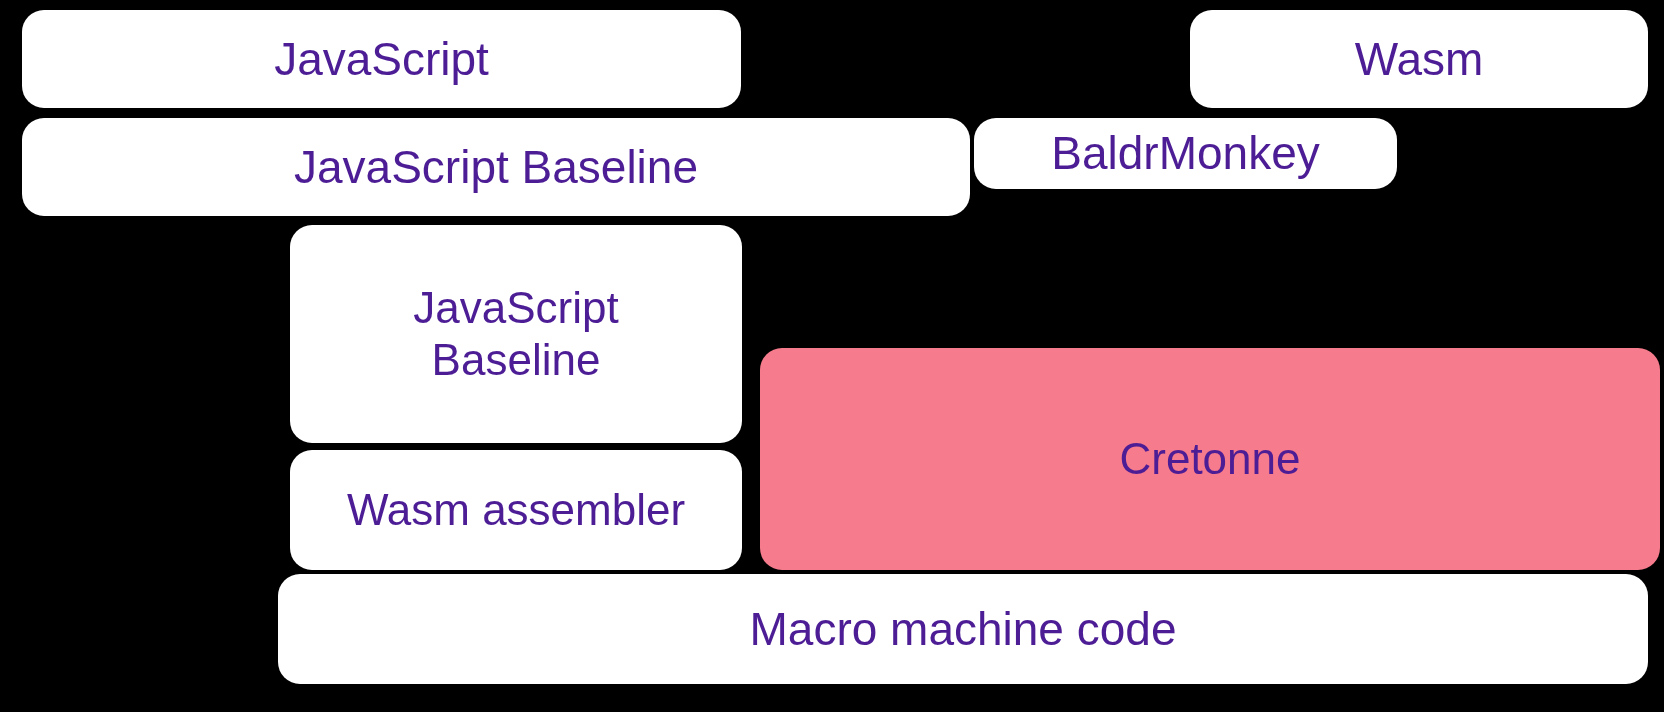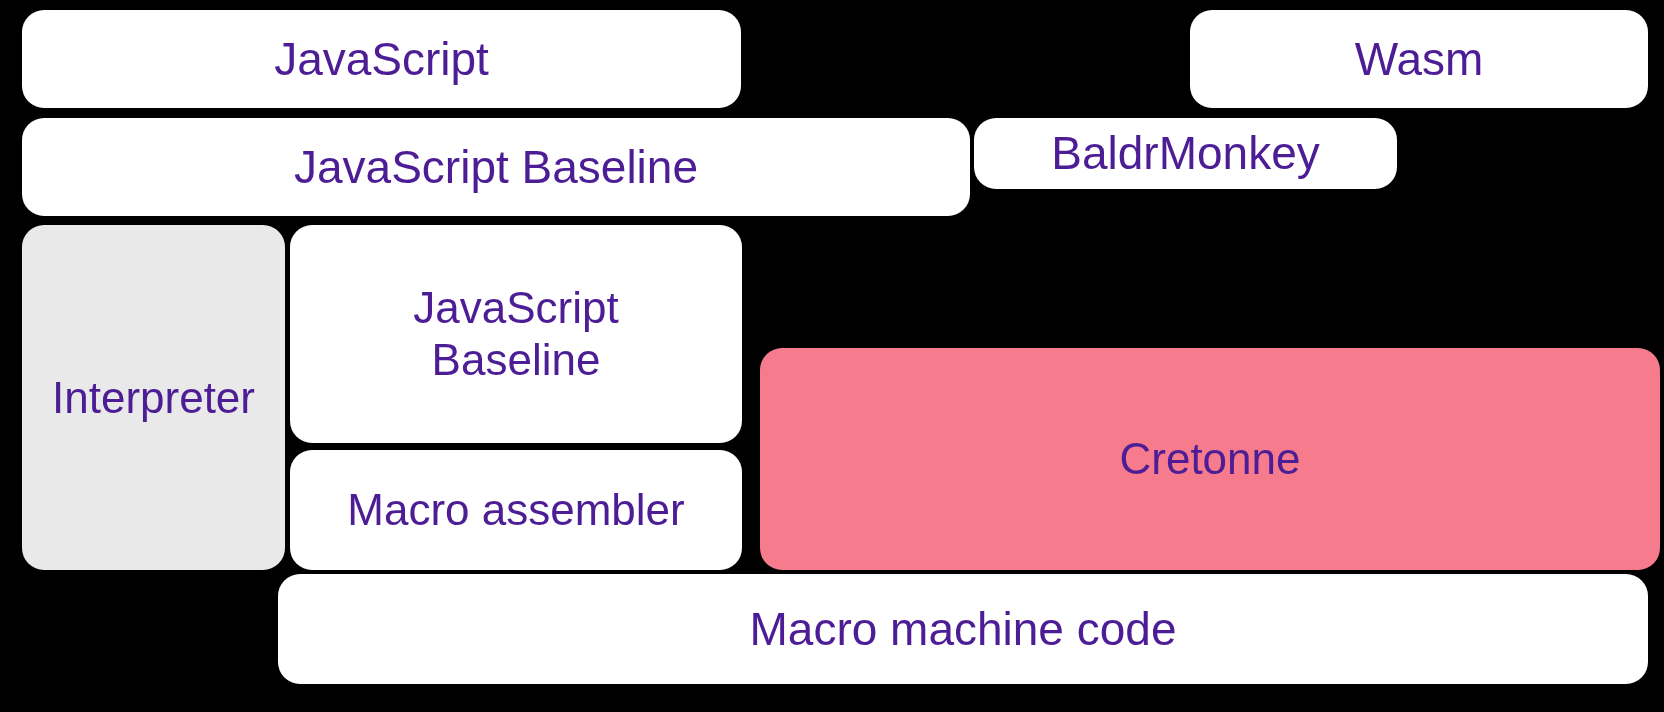--- a/index.html
+++ b/index.html
@@ -38,19 +38,18 @@
   .fill-pink    { background: #f67b8c; }
 </style>
 </head>
 <body>
 
 <div id="stage">
     <div class="node fill-white" style="left: 22px; top: 10px; width: 719px; height: 98px; border-radius: 22px; font-size: 46px;">JavaScript</div>
     <div class="node fill-white" style="left: 1190px; top: 10px; width: 458px; height: 98px; border-radius: 22px; font-size: 46px;">Wasm</div>
     <div class="node fill-white" style="left: 22px; top: 118px; width: 948px; height: 98px; border-radius: 22px; font-size: 46px;">JavaScript Baseline</div>
     <div class="node fill-white" style="left: 974px; top: 118px; width: 423px; height: 71px; border-radius: 22px; font-size: 46px;">BaldrMonkey</div>
-    <div class="node fill-gray" style="left: 22px; top: 225px; width: 263px; height: 345px; border-radius: 22px; font-size: 44px;">Interpreter</div>
     <div class="node fill-white" style="left: 290px; top: 225px; width: 452px; height: 218px; border-radius: 22px; font-size: 44px;">JavaScript
 Baseline</div>
-    <div class="node fill-white" style="left: 290px; top: 450px; width: 452px; height: 120px; border-radius: 22px; font-size: 44px;">Macro assembler</div>
+    <div class="node fill-white" style="left: 290px; top: 450px; width: 452px; height: 120px; border-radius: 22px; font-size: 44px;">Wasm assembler</div>
     <div class="node fill-pink" style="left: 748px; top: 348px; width: 900px; height: 222px; border-radius: 22px; font-size: 44px; margin-left: 12px;">Cretonne</div>
     <div class="node fill-white" style="left: 278px; top: 574px; width: 1370px; height: 110px; border-radius: 22px; font-size: 46px;">Macro machine code</div>
   </div>
 
 </body></html>

